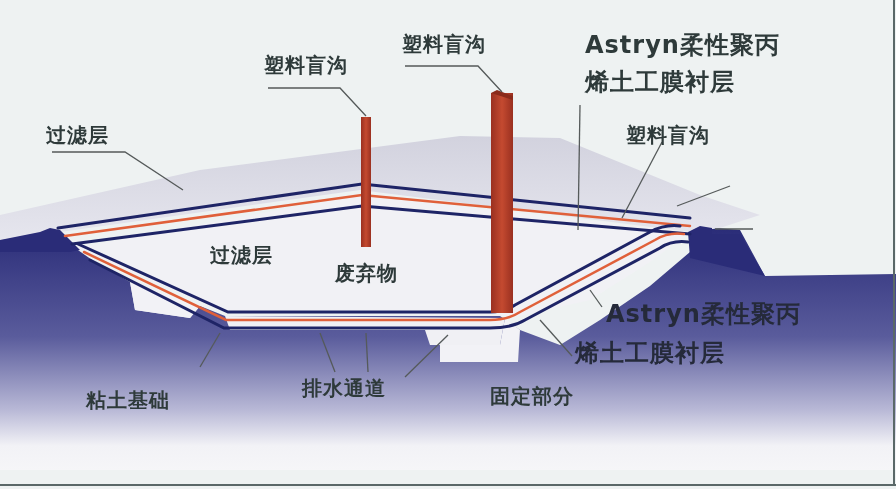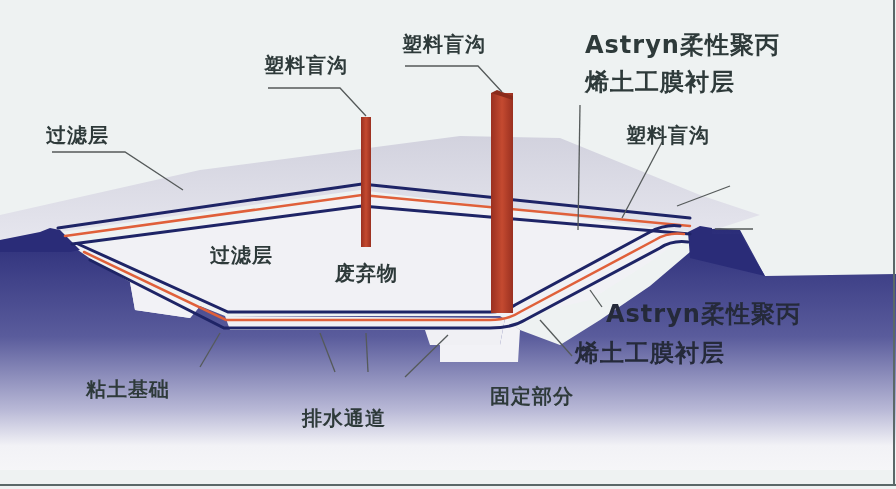--- a/index.html
+++ b/index.html
@@ -90,16 +90,16 @@
   <span class="lbl" style="left:264px;top:52px;">塑料盲沟</span>
   <span class="lbl" style="left:402px;top:31px;">塑料盲沟</span>
   <span class="lbl lbl-sm" style="left:585px;top:29px;">Astryn柔性聚丙</span>
   <span class="lbl lbl-sm" style="left:585px;top:66px;">烯土工膜衬层</span>
   <span class="lbl" style="left:626px;top:122px;">塑料盲沟</span>
   <span class="lbl" style="left:46px;top:122px;">过滤层</span>
   <span class="lbl" style="left:210px;top:242px;">过滤层</span>
   <span class="lbl" style="left:335px;top:260px;">废弃物</span>
   <span class="lbl lbl-sm" style="left:606px;top:298px;color:#252a3a;">Astryn柔性聚丙</span>
   <span class="lbl lbl-sm" style="left:575px;top:337px;color:#252a3a;">烯土工膜衬层</span>
-  <span class="lbl" style="left:86px;top:376px;">粘土基础</span>
-  <span class="lbl" style="left:302px;top:405px;">排水通道</span>
+  <span class="lbl" style="left:86px;top:387px;">粘土基础</span>
+  <span class="lbl" style="left:302px;top:375px;">排水通道</span>
   <span class="lbl" style="left:490px;top:383px;">固定部分</span>
 </div>
 
 </body></html>

